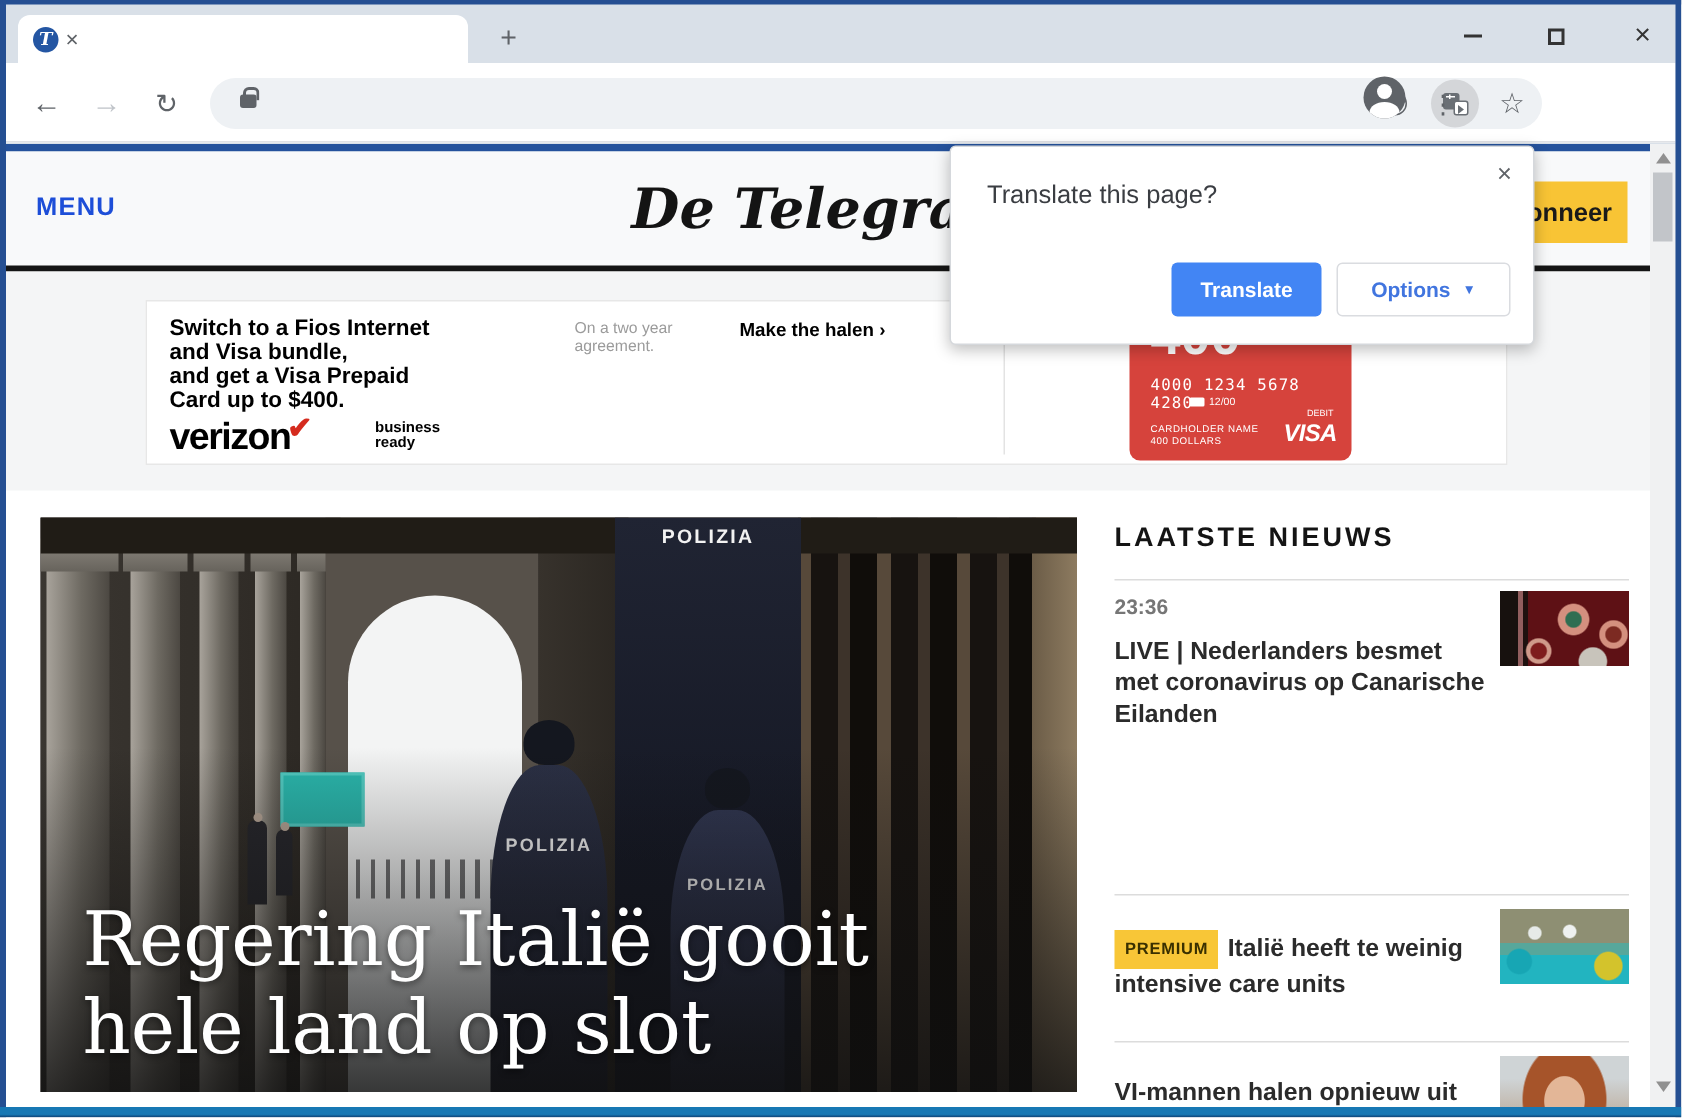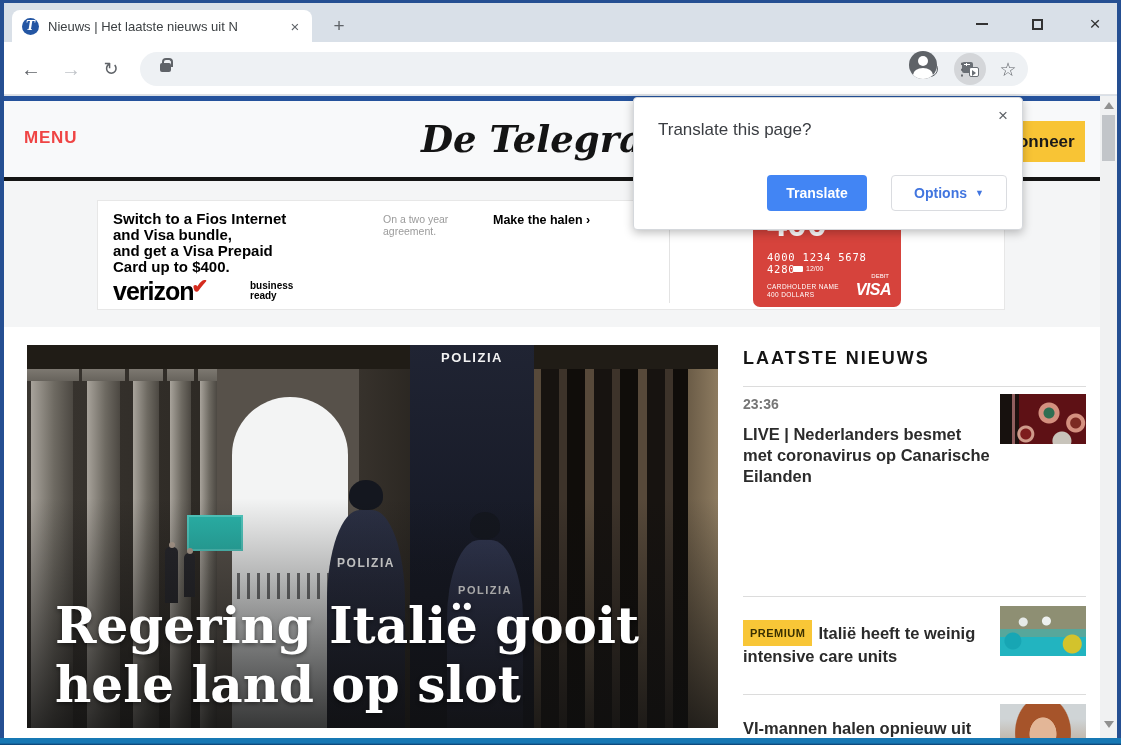--- a/index.html
+++ b/index.html
@@ -66,21 +66,21 @@
                    background:#fff; border-radius:50%; }
   .avatar:after { content:""; position:absolute; left:4px; top:17px; width:20px; height:14px;
                   background:#fff; border-radius:50% 50% 0 0; }
   .ic-dots { position:absolute; left:946px; top:12px; width:24px; height:30px; color:#5f6368;
              font-size:17px; display:flex; align-items:center; justify-content:center; letter-spacing:0; }
 
   
   .page { position:absolute; left:4px; top:96px; width:1096px; height:642px; background:#fff; overflow:hidden; }
   .bluebar { position:absolute; left:0; top:0; width:100%; height:5px; background:#25529c; }
   .siteheader { position:absolute; left:0; top:5px; width:100%; height:76px; background:#f8f9fa; }
-  .menu { position:absolute; left:20px; top:27px; font-size:17px; font-weight:700; letter-spacing:.8px; color:#ef4444; }
+  .menu { position:absolute; left:20px; top:27px; font-size:17px; font-weight:700; letter-spacing:.8px; color:#1d4ed8; }
   .logo { position:absolute; left:0; width:100%; top:16px; text-align:center;
           font-family:"DejaVu Serif", serif; font-weight:700; font-style:italic; font-size:37px; color:#141414; }
   .subscribe { position:absolute; left:981px; top:20px; width:100px; height:41px; background:#f8c435;
                color:#1a1a1a; font-size:17px; font-weight:700; display:flex; align-items:center;
                justify-content:center; z-index:5; }
   .blackline { position:absolute; left:0; top:81px; width:100%; height:4px; background:#151515; }
 
   
   .adstrip { position:absolute; left:0; top:85px; width:100%; height:146px; background:#f4f5f6; }
   .adbox { position:absolute; left:93px; top:19px; width:908px; height:110px; background:#fff; border:1px solid #e7e7e7; }
@@ -140,21 +140,21 @@
   .offC .plabel { top:5px; font-size:13px; }
   .offA { left:300px; top:165px; width:78px; height:218px; background:linear-gradient(180deg,#2b3044,#1c1f2e); }
   .offA .head { top:-30px; width:34px; height:30px; }
   .offA .plabel { top:46px; font-size:12px; }
   .offB { left:420px; top:195px; width:76px; height:188px; background:linear-gradient(180deg,#303650,#202437); }
   .offB .head { top:-28px; width:30px; height:27px; }
   .offB .plabel { top:44px; font-size:11px; }
   .hero-shade { position:absolute; left:0; bottom:0; width:100%; height:230px; z-index:6;
                 background:linear-gradient(0deg, rgba(15,15,15,.8), rgba(15,15,15,0)); }
   .headline { position:absolute; left:28px; bottom:14px; z-index:7; color:#fff;
-              font-family:"DejaVu Serif", serif; font-weight:700; font-size:50px; line-height:1.17;
+              font-family:"DejaVu Serif", serif; font-weight:400; font-size:50px; line-height:1.17;
               text-shadow:0 2px 4px rgba(0,0,0,.45); }
 
   
   .sidebar { position:absolute; left:739px; top:252px; width:343px; }
   .sb-title { font-size:18px; font-weight:700; letter-spacing:2px; color:#141414; }
   .sb-div { position:absolute; left:0; width:343px; height:1px; background:#dcdcdc; }
   .item { position:absolute; left:0; width:343px; }
   .time { font-size:14px; font-weight:700; color:#767676; }
   .ititle { margin-top:12px; width:250px; font-size:16.5px; font-weight:700; line-height:21px; color:#2b2b2b; }
   .badge { display:inline-block; background:#f8c637; color:#3a3000; font-size:11px; font-weight:700;
@@ -184,41 +184,40 @@
            border-left:5px solid transparent; border-right:5px solid transparent; border-bottom:7px solid #909090; }
   .sb-thumb { position:absolute; left:2px; top:19px; width:13px; height:46px; background:#c2c5c9; }
   .sb-down { position:absolute; left:3.5px; bottom:10px; width:0; height:0;
              border-left:5px solid transparent; border-right:5px solid transparent; border-top:7px solid #909090; }
 
   
   .popup { position:absolute; left:633px; top:97px; width:390px; height:133px; background:#fff;
            border:1px solid #d5d8dc; border-radius:4px; box-shadow:0 3px 10px rgba(0,0,0,.25); z-index:60; }
   .pp-title { position:absolute; left:24px; top:22px; font-size:17px; color:#3a3d42; }
   .pp-close { position:absolute; right:14px; top:8px; font-size:17px; color:#5f6368; cursor:pointer; }
-  .pp-translate { position:absolute; left:133px; top:77px; width:100px; height:36px; background:#4285f4;
+  .pp-translate { position:absolute; left:147px; top:77px; width:100px; height:36px; background:#4285f4;
                   border:none; border-radius:4px; color:#fff; font-size:14px; font-weight:700;
                   font-family:"Liberation Sans", sans-serif; }
   .pp-options { position:absolute; left:257px; top:77px; width:116px; height:36px; background:#fff;
                 border:1px solid #dadce0; border-radius:4px; color:#4175df; font-size:14px; font-weight:700;
                 font-family:"Liberation Sans", sans-serif; display:flex; align-items:center; justify-content:center; gap:8px; }
   .pp-caret { font-size:9px; }
 </style>
 </head>
 <body>
 
 <div class="win">
   <div class="b-top"></div>
   <div class="b-left"></div>
   <div class="b-right"></div>
   <div class="b-bottom"></div>
 
   <div class="tabstrip">
     <div class="tab">
       <div class="favicon">T</div>
-      <div class="tab-title">Nieuws | Het laatste nieuws uit N</div>
       <div class="tab-fade"></div>
       <div class="tab-close">×</div>
     </div>
     <div class="newtab">+</div>
     <div class="winctl ctl-min">
         <i></i>
       </div>
     <div class="winctl ctl-max">
         <i></i>
       </div>

